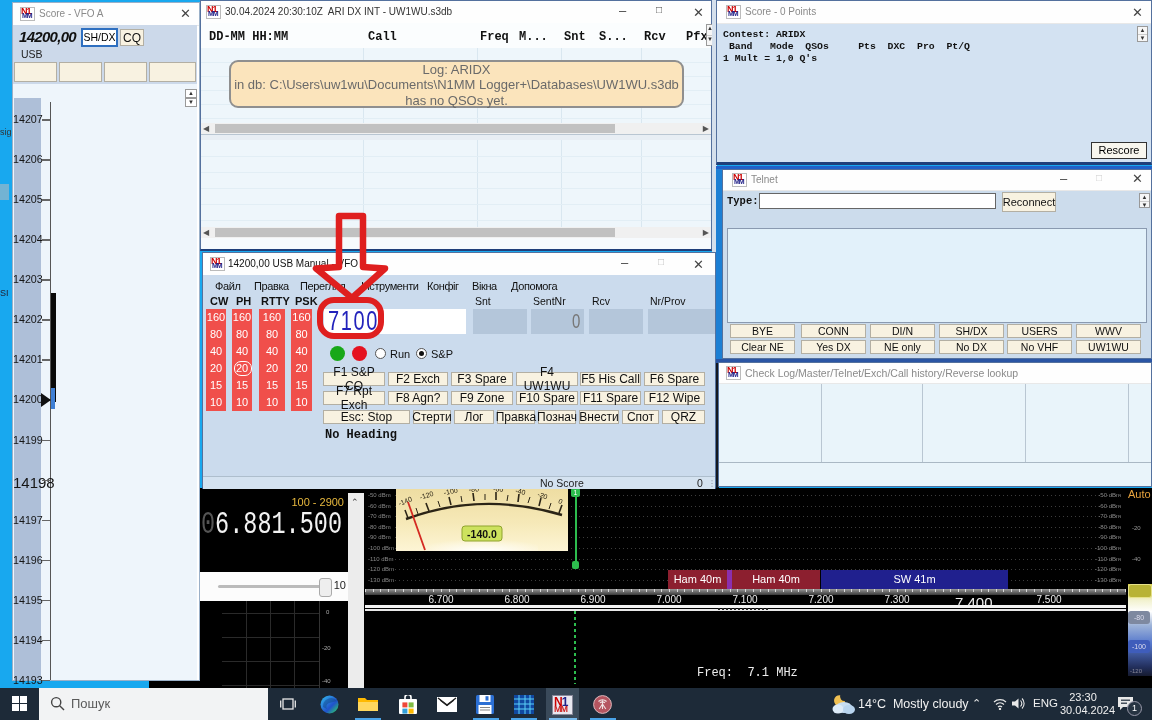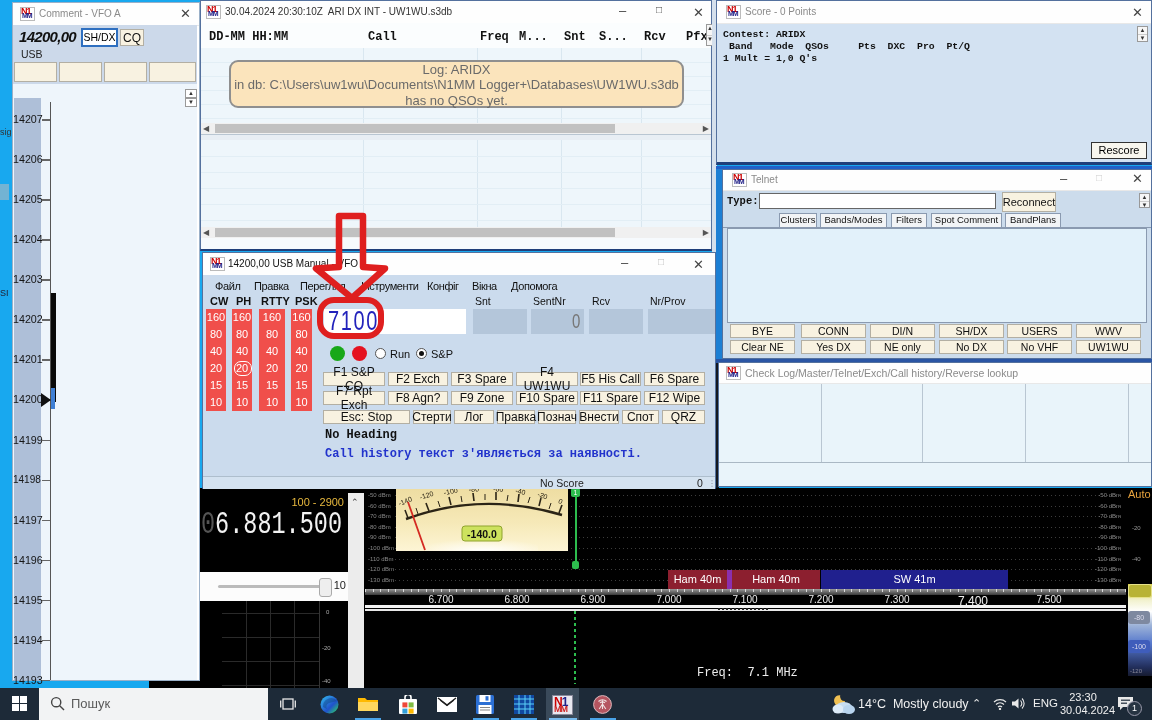--- a/index.html
+++ b/index.html
@@ -150,21 +150,21 @@
     <div class="a" style="left:0;top:101px;width:761px;height:6px;background:linear-gradient(#9a9a9a,#383838)"></div>
     <div class="a" style="left:0;top:101px;width:761px;height:2.5px;background-image:repeating-linear-gradient(90deg,#d8d8d8 0 1px,transparent 1px 7.6px)"></div>
     <div class="a" id="freqlab" style="left:0;top:107px;width:761px;height:10px">
           <div class="a" style="left:58px;top:-1px;width:36px;text-align:center;font-size:10px;color:#eee">6.700</div>
           <div class="a" style="left:134px;top:-1px;width:36px;text-align:center;font-size:10px;color:#eee">6.800</div>
           <div class="a" style="left:210px;top:-1px;width:36px;text-align:center;font-size:10px;color:#eee">6.900</div>
           <div class="a" style="left:286px;top:-1px;width:36px;text-align:center;font-size:10px;color:#eee">7.000</div>
           <div class="a" style="left:362px;top:-1px;width:36px;text-align:center;font-size:10px;color:#eee">7.100</div>
           <div class="a" style="left:438px;top:-1px;width:36px;text-align:center;font-size:10px;color:#eee">7.200</div>
           <div class="a" style="left:514px;top:-1px;width:36px;text-align:center;font-size:10px;color:#eee">7.300</div>
-          <div class="a" style="left:590px;top:-1px;width:36px;text-align:center;font-size:12px;color:#eee">7.400</div>
+          <div class="a" style="left:590px;top:-1px;width:36px;text-align:right;font-size:15px;color:#eee">7.400</div>
           <div class="a" style="left:666px;top:-1px;width:36px;text-align:center;font-size:10px;color:#eee">7.500</div>
         </div>
 
     <div class="a" style="left:0;top:117px;width:761px;height:3px;background:#f2f2f2"></div>
     <div class="a" style="left:0;top:121px;width:761px;height:2px;background:#e8e8e8"></div>
     <div class="a" style="left:353px;top:119.5px;width:52px;height:2px;background-image:repeating-linear-gradient(90deg,#222 0 2px,transparent 2px 4px)"></div>
 
     <div class="a" style="left:0;top:123px;width:761px;height:73px;background:#000">
       <div class="a" style="left:209px;top:0;width:2px;height:73px;background-image:repeating-linear-gradient(#2dbd4e 0 3px,transparent 3px 6px)"></div>
       <div class="a mono" style="left:332px;top:55px;font-size:12px;color:#eee">Freq:&nbsp; 7.1 MHz</div>
@@ -305,21 +305,21 @@
 <div class="a" style="left:0;top:127px;width:11px;height:12px;font-size:9px;color:#333;overflow:hidden">sig</div>
 <div class="a" style="left:0;top:184px;width:9px;height:16px;background:#9ab8c8;opacity:0.7"></div>
 <div class="a" style="left:0;top:288px;width:11px;height:12px;font-size:9px;color:#223;overflow:hidden">SI</div>
 
 <div class="w" id="bm" style="left:12px;top:2px;width:188px;height:679px;border-color:#9ab0c8">
   <div class="tb"></div>
   <div class="ic" style="left:7px;top:4px">
         <i>N1</i>
         <b>MM</b>
       </div>
-  <div class="tt tg" style="left:26px">Comment - VFO A</div>
+  <div class="tt tg" style="left:26px">Score - VFO A</div>
   <div class="ctl" style="right:8px;top:3px">✕</div>
   <div class="a" style="left:0;top:22px;width:184px;height:36px;background:#ccd9ea">
     <div class="a" style="left:6px;top:3px;font-size:15px;font-weight:bold;font-style:italic;color:#111;letter-spacing:-0.7px">14200,00</div>
     <div class="a" style="left:68px;top:3px;width:37px;height:19px;background:#fff;border:2px solid #2e6fc0;box-sizing:border-box;font-size:10.5px;text-align:center;line-height:15px">SH/DX</div>
     <div class="bb" style="left:107px;top:4px;width:24px;height:17px">CQ</div>
     <div class="a" style="left:8px;top:23px;font-size:10.5px;color:#222">USB</div>
   </div>
   <div class="a" style="left:0;top:58px;width:184px;height:23px;background:#ccd9ea">
     <div class="bb" style="left:1px;top:1px;width:43px;height:20px"></div>
     <div class="bb" style="left:46px;top:1px;width:43px;height:20px"></div>
@@ -345,21 +345,21 @@
           <div class="a" style="left:0px;top:189.28px;width:27px;text-align:right;font-size:10.7px;color:#151515">14203</div>
           <div class="a" style="left:29px;top:195.28px;width:8px;height:1.5px;background:#666"></div>
           <div class="a" style="left:0px;top:229.35px;width:27px;text-align:right;font-size:10.7px;color:#151515">14202</div>
           <div class="a" style="left:29px;top:235.35px;width:8px;height:1.5px;background:#666"></div>
           <div class="a" style="left:0px;top:269.42px;width:27px;text-align:right;font-size:10.7px;color:#151515">14201</div>
           <div class="a" style="left:29px;top:275.42px;width:8px;height:1.5px;background:#666"></div>
           <div class="a" style="left:0px;top:309.49px;width:27px;text-align:right;font-size:10.7px;color:#151515">14200</div>
           <div class="a" style="left:29px;top:315.49px;width:8px;height:1.5px;background:#666"></div>
           <div class="a" style="left:0px;top:349.56px;width:27px;text-align:right;font-size:10.7px;color:#151515">14199</div>
           <div class="a" style="left:29px;top:355.56px;width:8px;height:1.5px;background:#666"></div>
-          <div class="a" style="left:0px;top:389.63px;width:27px;text-align:center;font-size:10px;color:#151515">14198</div>
+          <div class="a" style="left:0px;top:389.63px;width:27px;text-align:center;font-size:15px;color:#151515">14198</div>
           <div class="a" style="left:29px;top:395.63px;width:8px;height:1.5px;background:#666"></div>
           <div class="a" style="left:0px;top:429.7px;width:27px;text-align:right;font-size:10.7px;color:#151515">14197</div>
           <div class="a" style="left:29px;top:435.7px;width:8px;height:1.5px;background:#666"></div>
           <div class="a" style="left:0px;top:469.77px;width:27px;text-align:center;font-size:10.7px;color:#151515">14196</div>
           <div class="a" style="left:29px;top:475.77px;width:8px;height:1.5px;background:#666"></div>
           <div class="a" style="left:0px;top:509.84000000000003px;width:27px;text-align:right;font-size:10.7px;color:#151515">14195</div>
           <div class="a" style="left:29px;top:515.84px;width:8px;height:1.5px;background:#666"></div>
           <div class="a" style="left:0px;top:549.91px;width:27px;text-align:right;font-size:10.7px;color:#151515">14194</div>
           <div class="a" style="left:29px;top:555.91px;width:8px;height:1.5px;background:#666"></div>
           <div class="a" style="left:0px;top:589.98px;width:27px;text-align:right;font-size:10.7px;color:#151515">14193</div>
@@ -534,21 +534,20 @@
         <div class="bb" style="left:120px;top:157px;width:87px;height:14px">Esc: Stop</div>
         <div class="bb" style="left:210px;top:157px;width:38px;height:14px">Стерти</div>
         <div class="bb" style="left:251px;top:157px;width:40px;height:14px">Лог</div>
         <div class="bb" style="left:294px;top:157px;width:38px;height:14px">Правка</div>
         <div class="bb" style="left:335px;top:157px;width:38px;height:14px">Познач</div>
         <div class="bb" style="left:376px;top:157px;width:40px;height:14px">Внести</div>
         <div class="bb" style="left:419px;top:157px;width:37px;height:14px">Спот</div>
         <div class="bb" style="left:459px;top:157px;width:43px;height:14px">QRZ</div>
       </div>
   <div class="a mono" style="left:122px;top:175px;font-size:12px;font-weight:bold;color:#111">No Heading</div>
-  <div class="a mono" style="left:122px;top:194px;font-size:12px;font-weight:bold;color:#2233cc">Call history текст з'являється за наявності.</div>
 
   <div class="a" style="left:0;top:223px;width:512px;height:12px;background:#d4e2f0;border-top:1px solid #aebecd;font-size:10.5px;color:#222">
     <span class="a" style="left:337px;top:0px">No Score</span>
     <span class="a" style="left:494px;top:0px">0</span>
     <span class="a" style="left:505px;top:2px;font-size:8px;color:#889">⋮</span>
   </div>
 </div>
 
 <div class="a" style="left:712px;top:0;width:5px;height:252px;background:#d5e0ec"></div>
 
@@ -585,27 +584,20 @@
   <div class="ctl" style="left:373px;top:2px;font-size:10px;color:#ccc">□</div>
   <div class="ctl" style="left:409px;top:1px">✕</div>
   <div class="a mono" style="left:4px;top:25px;font-size:10.5px;font-weight:bold;color:#111">Type:</div>
   <div class="a" style="left:36px;top:23px;width:235px;height:14px;background:#fff;border:1px solid #666"></div>
   <div class="bb" style="left:279px;top:22px;width:54px;height:20px;font-size:11px">Reconnect</div>
   <div class="spin" style="right:1px;top:23px;height:15px">
         <div>▲</div>
         <div style="border:0">▼</div>
       </div>
 
-  <div class="a" id="ttabs" style="left:0;top:43px;width:428px;height:14px;border-bottom:1px solid #8a9ab0">
-        <div class="a" style="left:56px;top:0;width:38px;height:14px;background:#f2f4f6;border:1px solid #8a9ab0;border-bottom:0;box-sizing:border-box;font-size:9.5px;text-align:center;line-height:12.5px;color:#111;white-space:nowrap;overflow:hidden">Clusters</div>
-        <div class="a" style="left:97px;top:0;width:67px;height:14px;background:#f2f4f6;border:1px solid #8a9ab0;border-bottom:0;box-sizing:border-box;font-size:9.5px;text-align:center;line-height:12.5px;color:#111;white-space:nowrap;overflow:hidden">Bands/Modes</div>
-        <div class="a" style="left:168px;top:0;width:36px;height:14px;background:#f2f4f6;border:1px solid #8a9ab0;border-bottom:0;box-sizing:border-box;font-size:9.5px;text-align:center;line-height:12.5px;color:#111;white-space:nowrap;overflow:hidden">Filters</div>
-        <div class="a" style="left:208px;top:0;width:71px;height:14px;background:#f2f4f6;border:1px solid #8a9ab0;border-bottom:0;box-sizing:border-box;font-size:9.5px;text-align:center;line-height:12.5px;color:#111;white-space:nowrap;overflow:hidden">Spot Comment</div>
-        <div class="a" style="left:282px;top:0;width:56px;height:14px;background:#f2f4f6;border:1px solid #8a9ab0;border-bottom:0;box-sizing:border-box;font-size:9.5px;text-align:center;line-height:12.5px;color:#111;white-space:nowrap;overflow:hidden">BandPlans</div>
-      </div>
 
   <div class="a" style="left:4px;top:58px;width:420px;height:95px;background:#e2f1fa;border:1px solid #8a9ab0;box-sizing:border-box"></div>
 
   <div class="a" id="tbtns">
         <div class="bb" style="left:7px;top:154px;width:65px;height:14px;font-size:10.5px">BYE</div>
         <div class="bb" style="left:7px;top:170px;width:65px;height:14px;font-size:10.5px">Clear NE</div>
         <div class="bb" style="left:78px;top:154px;width:65px;height:14px;font-size:10.5px">CONN</div>
         <div class="bb" style="left:78px;top:170px;width:65px;height:14px;font-size:10.5px">Yes DX</div>
         <div class="bb" style="left:147px;top:154px;width:65px;height:14px;font-size:10.5px">DI/N</div>
         <div class="bb" style="left:147px;top:170px;width:65px;height:14px;font-size:10.5px">NE only</div>

